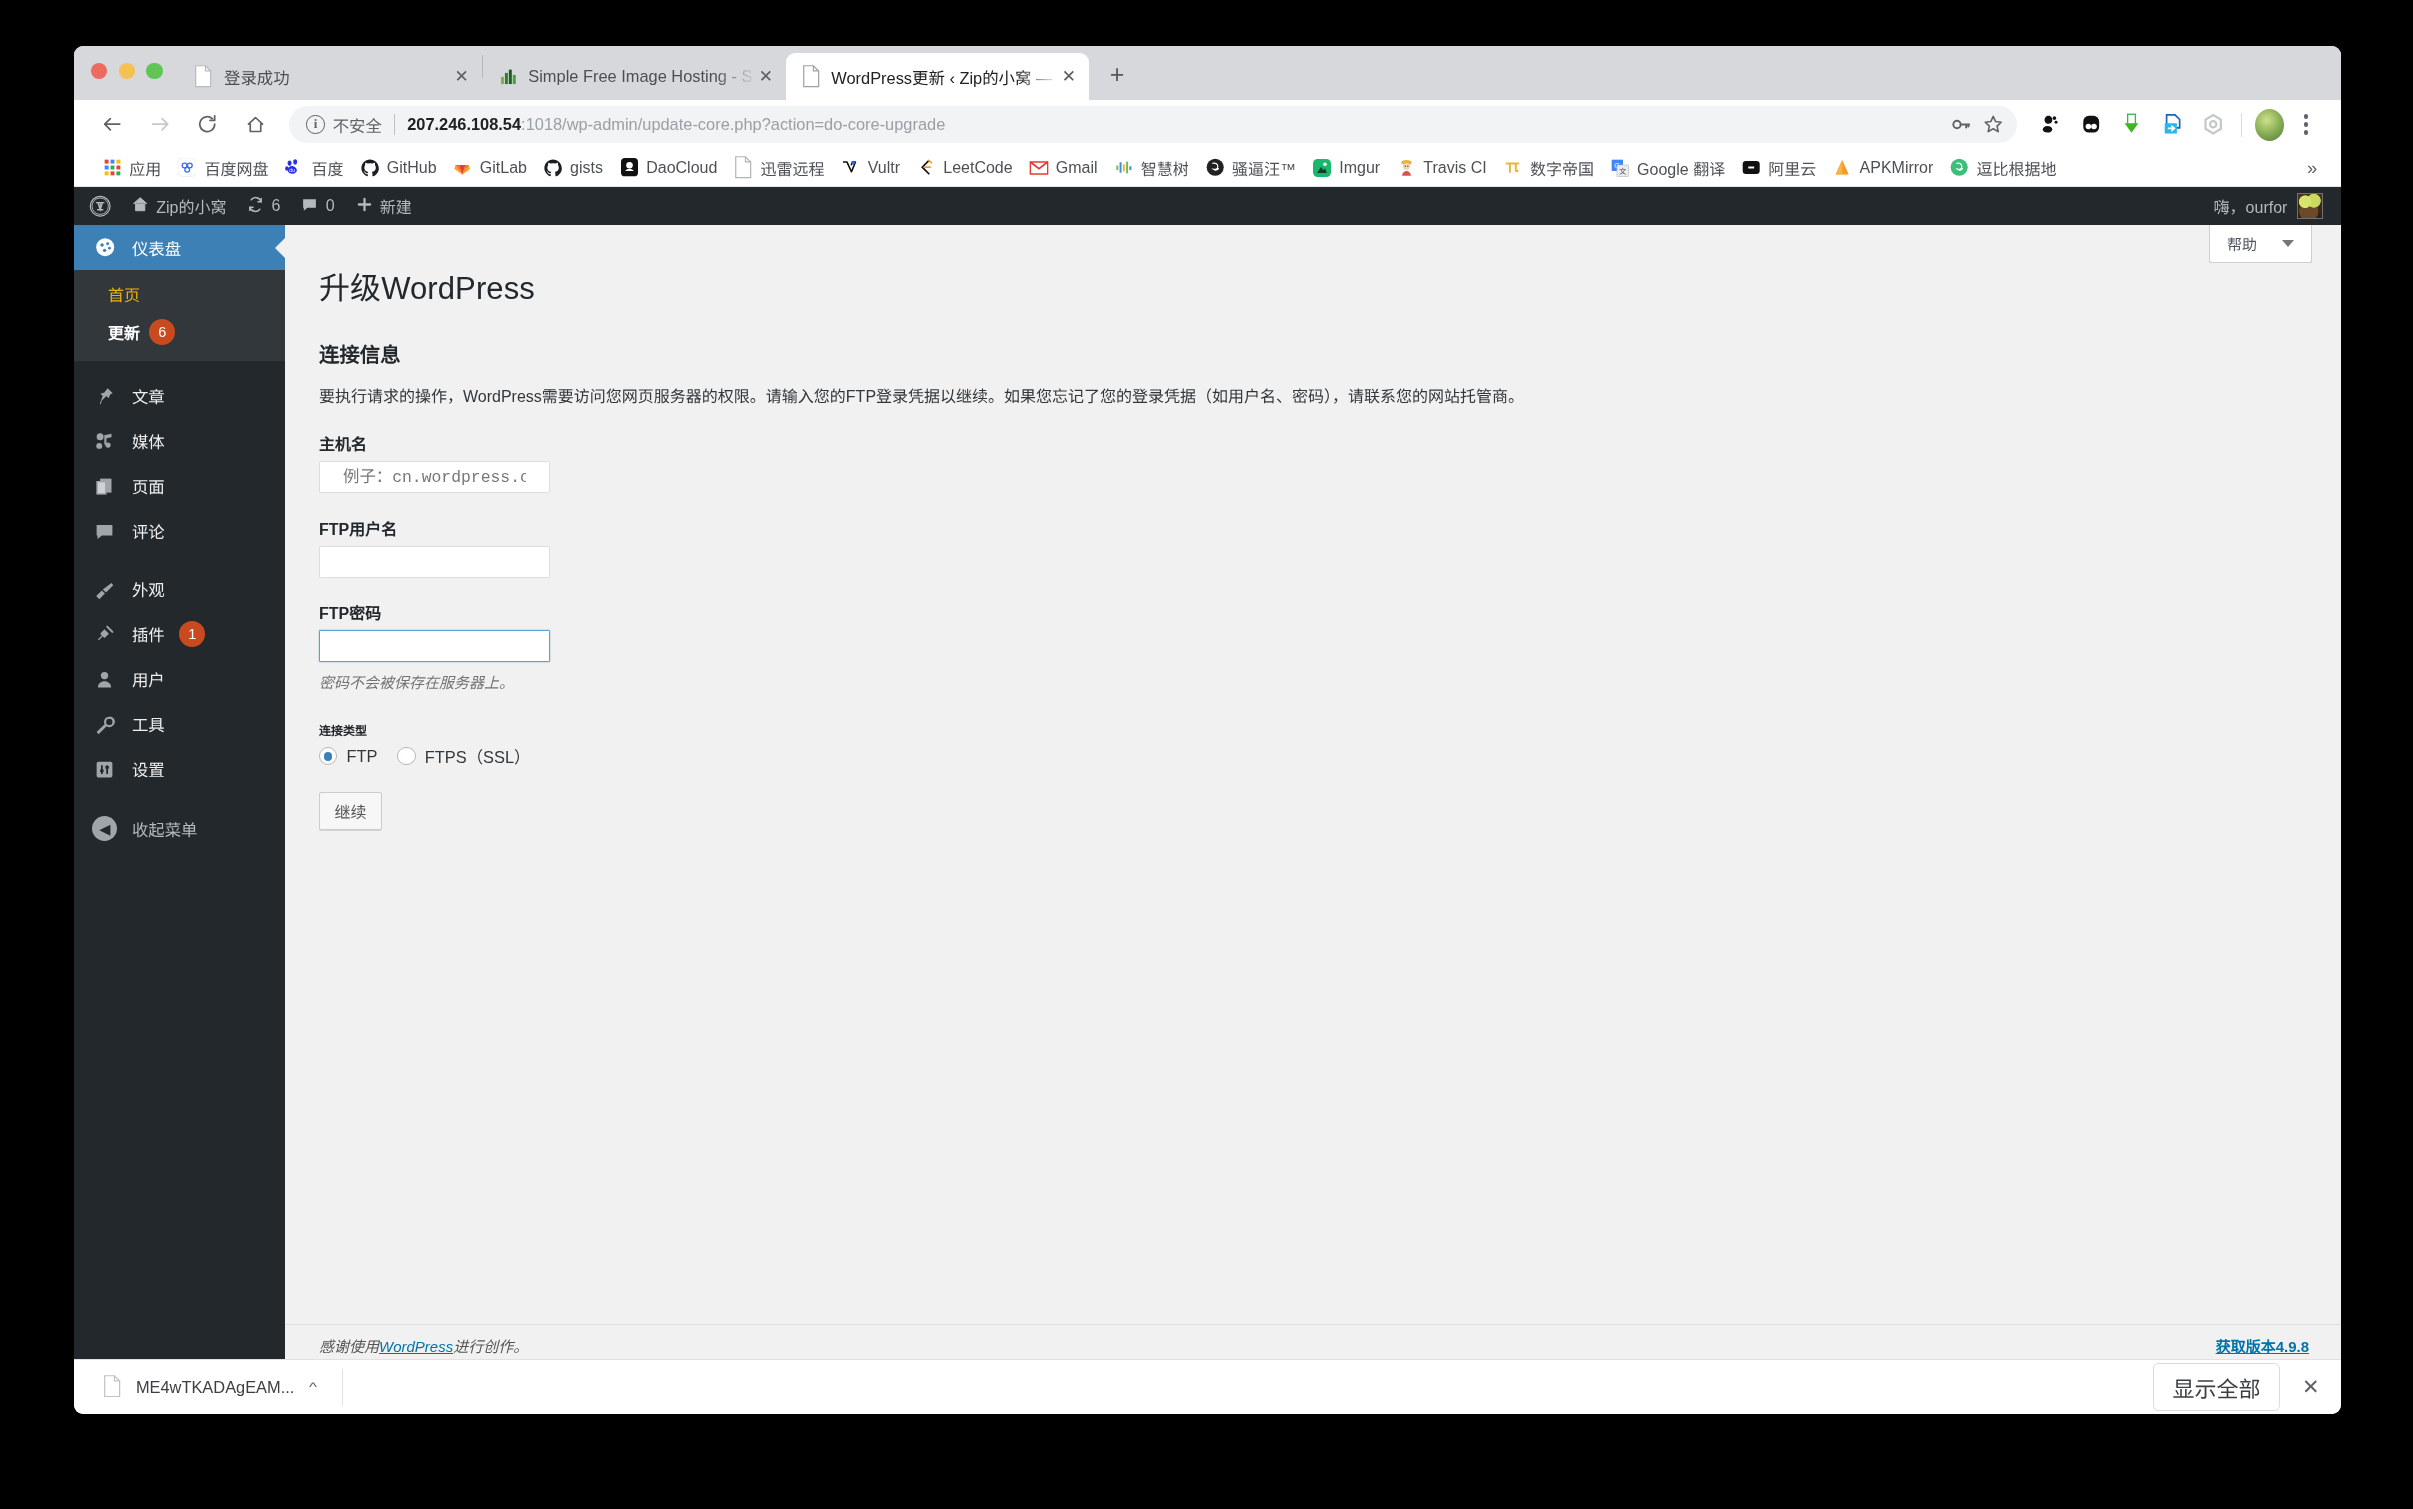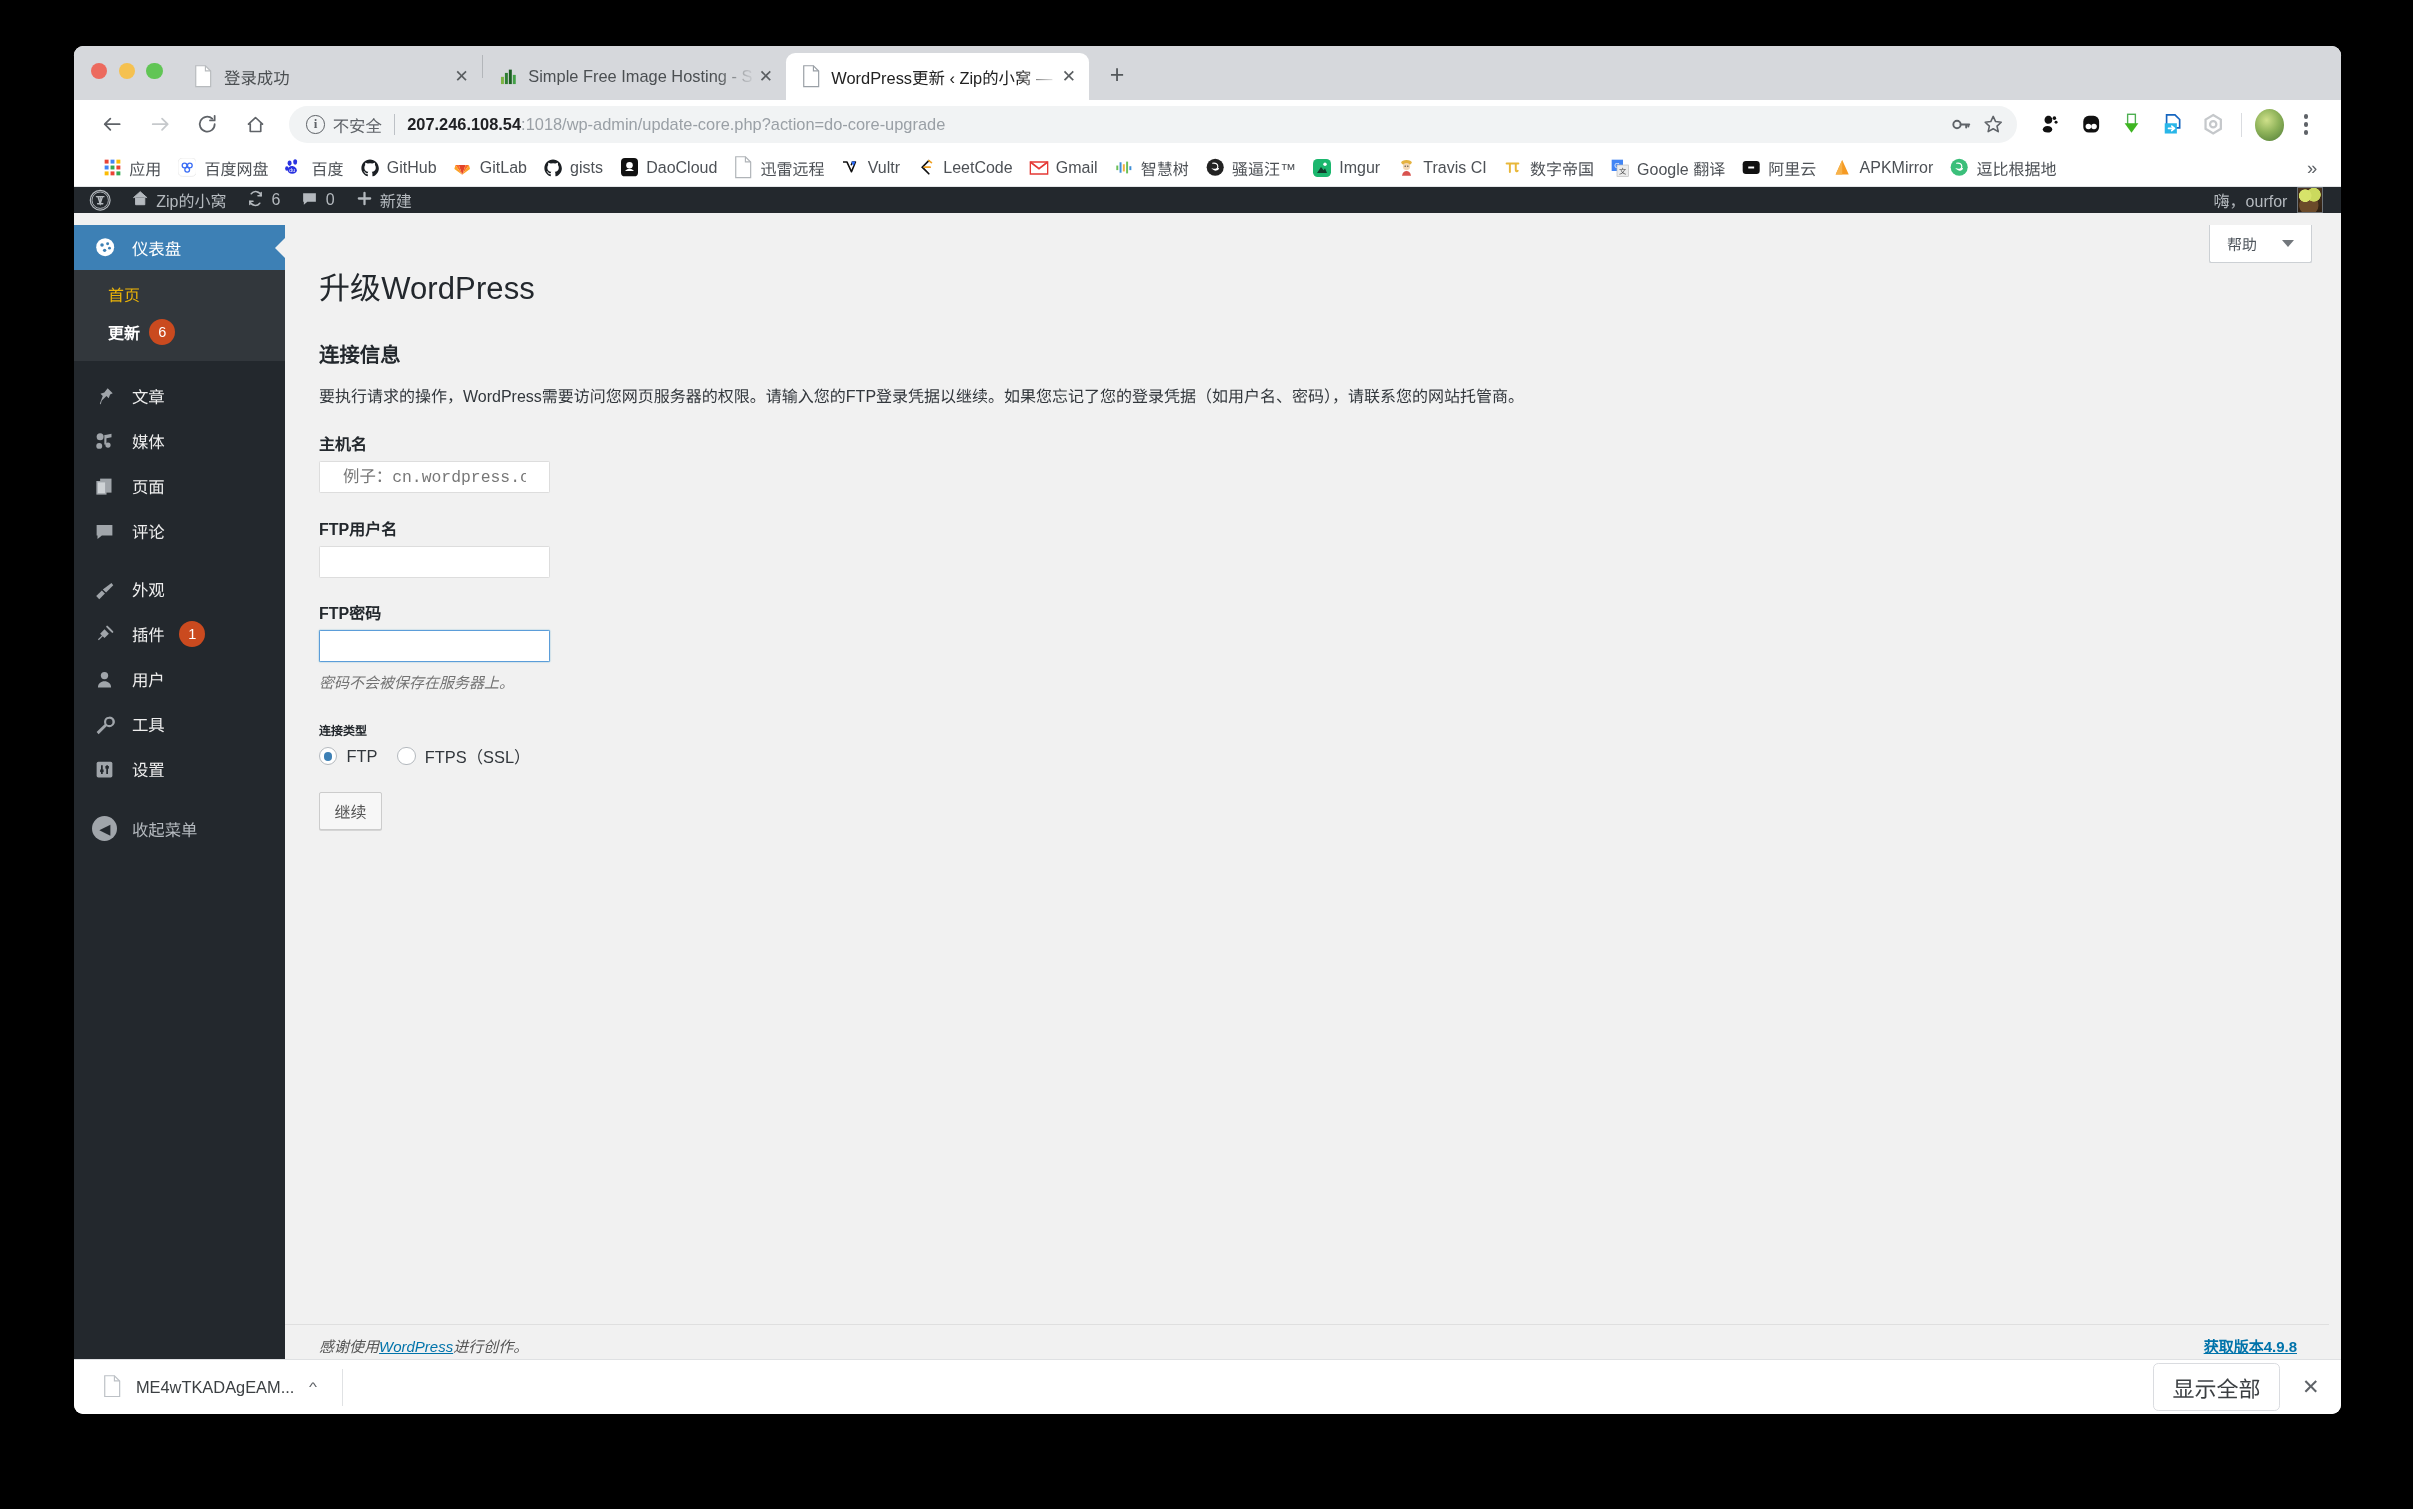--- a/index.html
+++ b/index.html
@@ -161,21 +161,21 @@
   
   #page-viewport {
     position: relative;
     height: 1178px;
     background: #f1f1f1;
     overflow: hidden;
   }
 
   
   #wp-adminbar {
-    height: 26px; background: #23282d;
+    height: 38px; background: #23282d;
     display: flex; align-items: center;
     color: #b4b9be; font-size: 16px;
   }
   .ab-item { display: flex; align-items: center; height: 38px; padding: 0 10.5px; gap: 7.2px; color: #b4b9be; }
   #ab-wp-logo { padding-left: 14.5px; padding-right: 9.2px; }
   #ab-right { margin-left: auto; display: flex; align-items: center; padding-right: 18.4px; gap: 9.2px; }
   #ab-user-name { font-size: 16px; color: #b4b9be; }
   #ab-avatar {
     width: 26px; height: 26px;
     background:
@@ -280,21 +280,21 @@
     margin-top: 24px;
     background: #f7f7f7; border: 0.7px solid #ccc;
     border-radius: 2px; padding: 6px 14.5px;
     font-size: 16px; color: #555;
     box-shadow: 0 0.7px 0 #ccc;
     font-family: "Liberation Sans", sans-serif;
   }
 
   
   #wp-footer {
-    position: absolute; left: 0; right: 12px; bottom: 0;
+    position: absolute; left: 0; right: 0; bottom: 0;
     height: 41px;
     display: flex; align-items: center;
     padding: 0 32px 0 34px;
     border-top: 0.7px solid #dfdfdf;
     font-size: 15px; color: #555; font-style: italic;
   }
   #wp-footer a { color: #0073aa; text-decoration: underline; }
   #footer-right { margin-left: auto; font-style: normal; font-weight: bold; }
   #footer-right a { color: #0073aa; }
 

